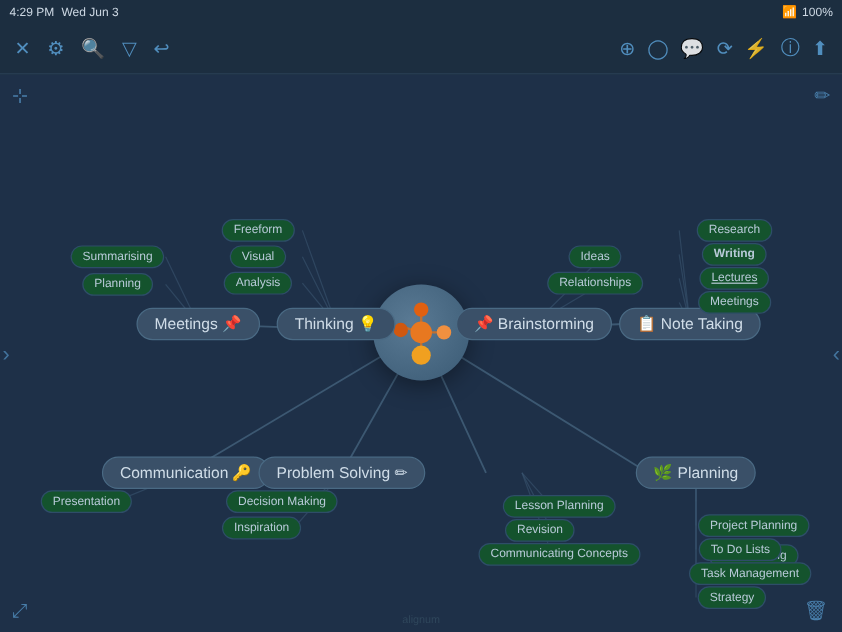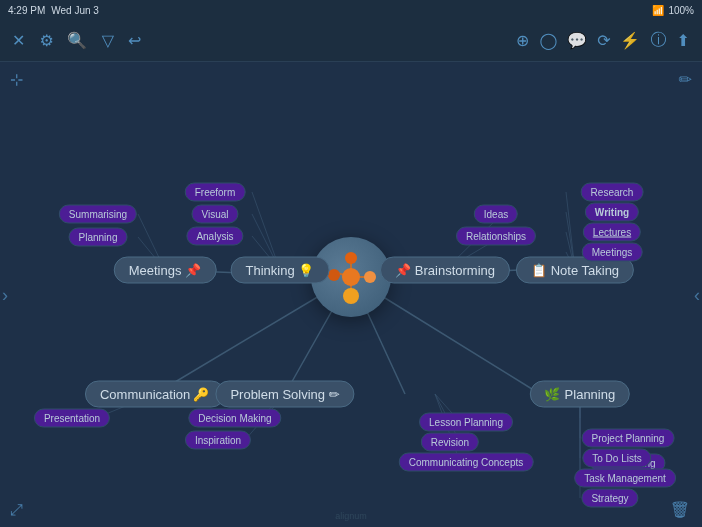--- a/index.html
+++ b/index.html
@@ -81,21 +81,21 @@
       transform: translate(-50%, -50%);
     }
     .node-main {
       background: #3a5068;
       border: 1px solid #4a6a84;
       font-size: 13px;
       font-weight: 500;
       padding: 5px 14px;
     }
     .node-leaf {
-      background: #4c1d95;
+      background: #14532d;
       border: 1px solid #2e4d68;
       font-size: 10px;
       padding: 3px 9px;
       color: #b8cad8;
     }
 
     
     #center-node {
       position: absolute;
       width: 80px;

